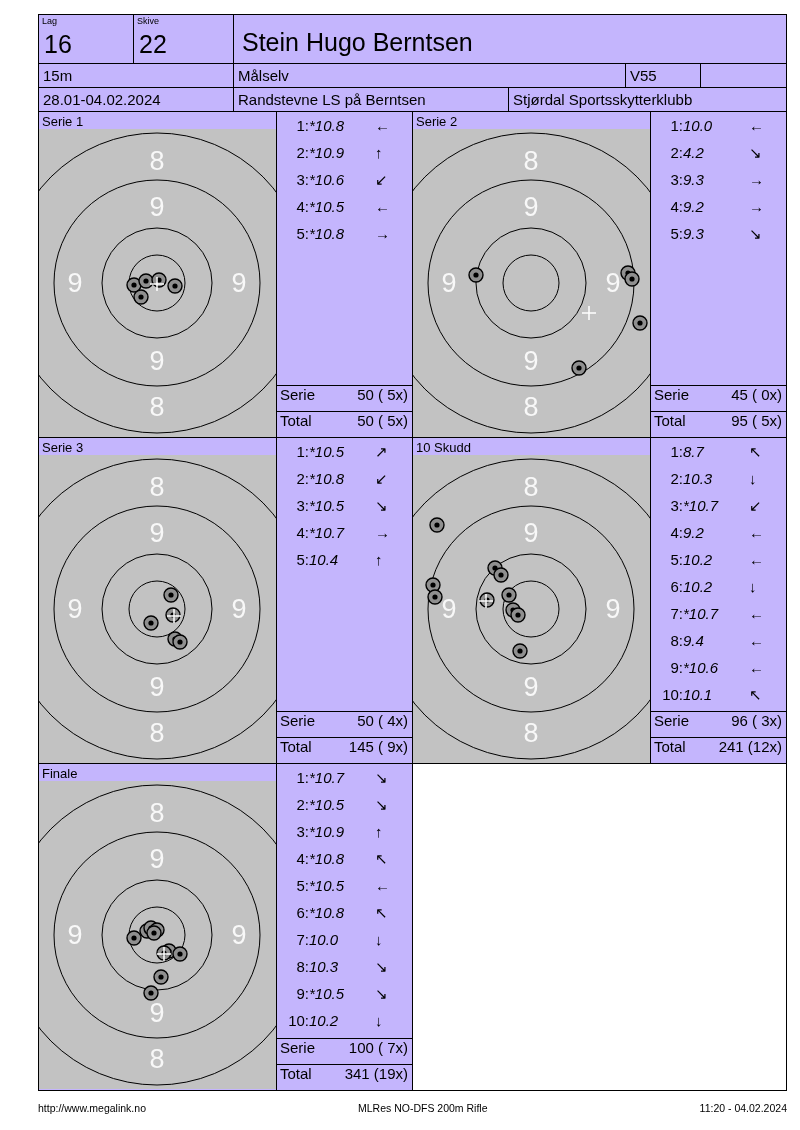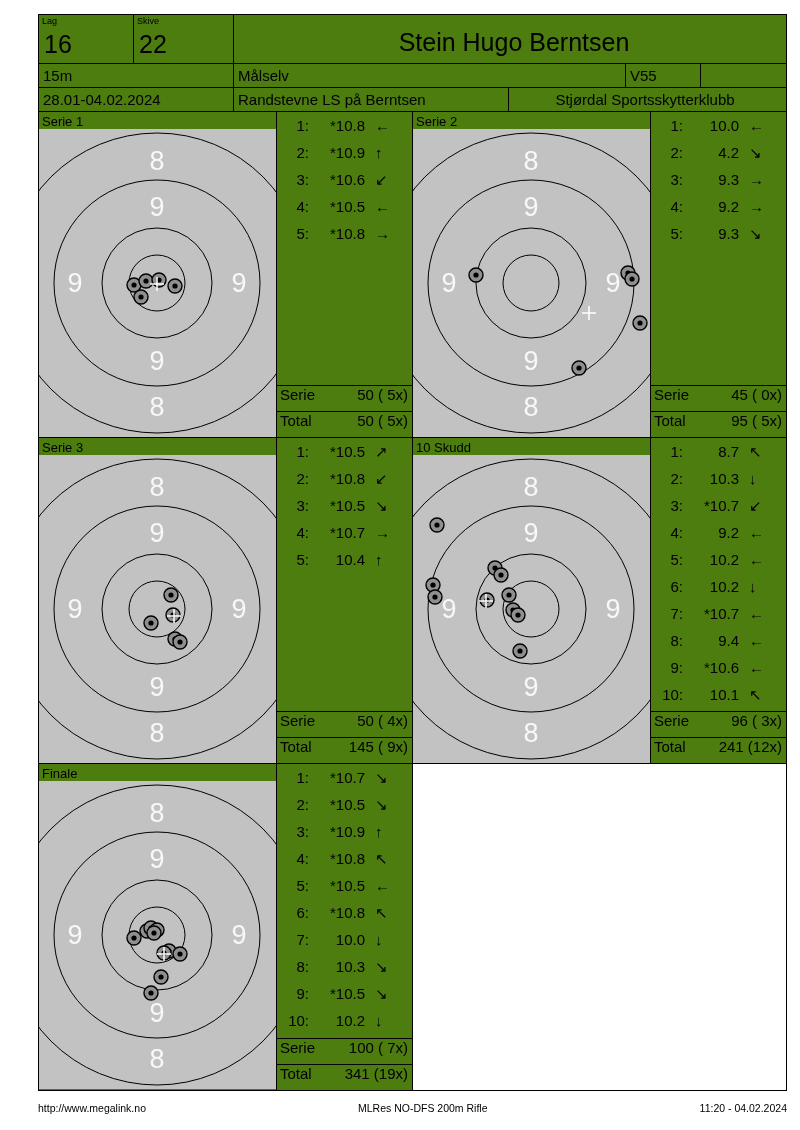--- a/index.html
+++ b/index.html
@@ -3,25 +3,25 @@
 <meta charset="utf-8">
 <style>
   * { margin:0; padding:0; box-sizing:border-box; }
   html,body { background:#fff; }
   body {
     width:800px; height:1130px; position:relative;
     font-family:"Liberation Sans", sans-serif; color:#000;
   }
   .sheet {
     position:absolute; left:38px; top:14px; width:749px;
-    border:1px solid #000; background:#4d7c0f;
+    border:1px solid #000; background:#c4b5fd;
   }
   .hdr-row { display:flex; border-bottom:1px solid #000; }
   .hdr-row .cell { border-right:1px solid #000; overflow:hidden; white-space:nowrap; }
-  .hdr-row .cell:last-child { border-right:none;text-align:center; }
+  .hdr-row .cell:last-child { border-right:none; }
   .row1 { height:49px; }
   .lag-cell, .skive-cell { position:relative; }
   .lag-cell { width:95px; }
   .skive-cell { width:100px; }
   .mini { position:absolute; top:1px; left:3px; font-size:9px; }
   .big { font-size:25px; padding:15px 0 0 5px; }
   .name-cell { flex:1; font-size:25px; padding:13px 0 0 8px; }
   .row2, .row3 { height:24px; font-size:15px; }
   .row2 .cell, .row3 .cell { padding:3px 9px 0 4px; }
   .w195 { width:195px; }
@@ -37,21 +37,21 @@
   .panel.blank { border:none; background:#fff; }
 
   .target-box { width:237px; }
   .panel-title { height:17px; font-size:13px; padding:2px 0 0 3px; }
   svg.target { display:block; width:237px; height:308px; }
 
   .score-col { flex:1; display:flex; flex-direction:column; border-left:1px solid #000; }
   .shots { flex:1; }
   .shot-row { height:27px; display:flex; align-items:center; font-size:15px; }
   .shot-no { width:32px; text-align:right; }
-  .shot-val { flex:1; text-align:right; padding-right:5px; white-space:pre; }
+  .shot-val { flex:1; padding-right:5px; white-space:pre;font-style:italic; }
   .shot-dir { width:42px; padding-left:5px; font-size:15px; }
   .sum-row {
     height:26px; border-top:1px solid #000; display:flex;
     justify-content:space-between;
     padding:0 4px 0 3px; font-size:15px;
   }
   .sum-val { white-space:pre; }
 
   .footer {
     position:absolute; left:38px; top:1102px; width:749px;

